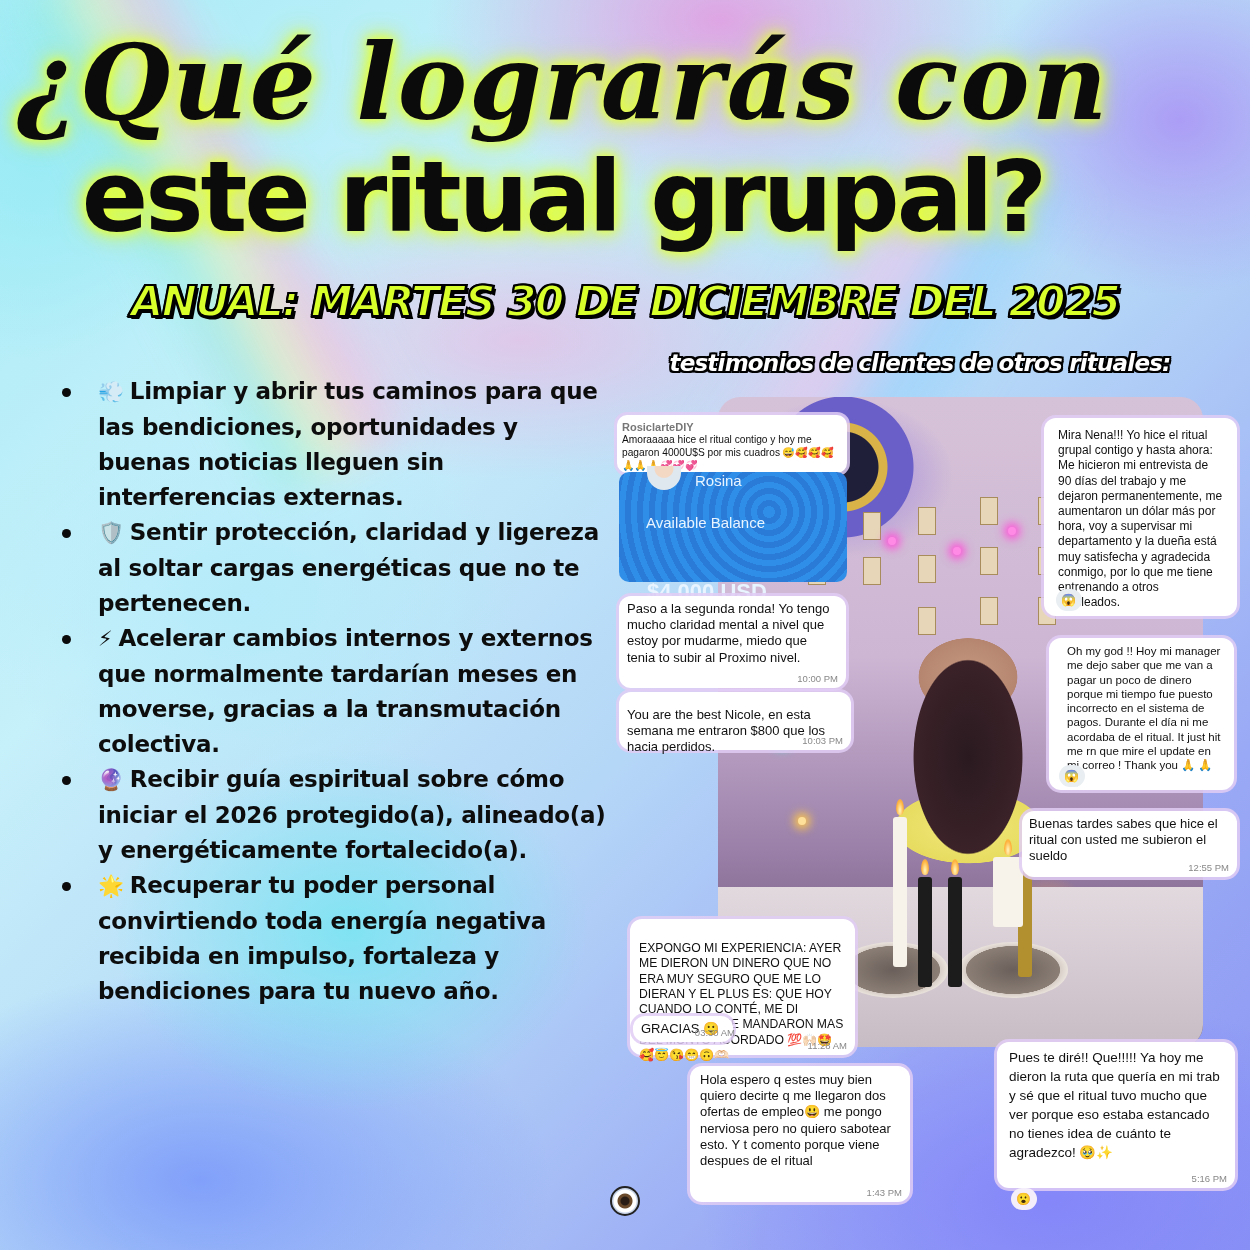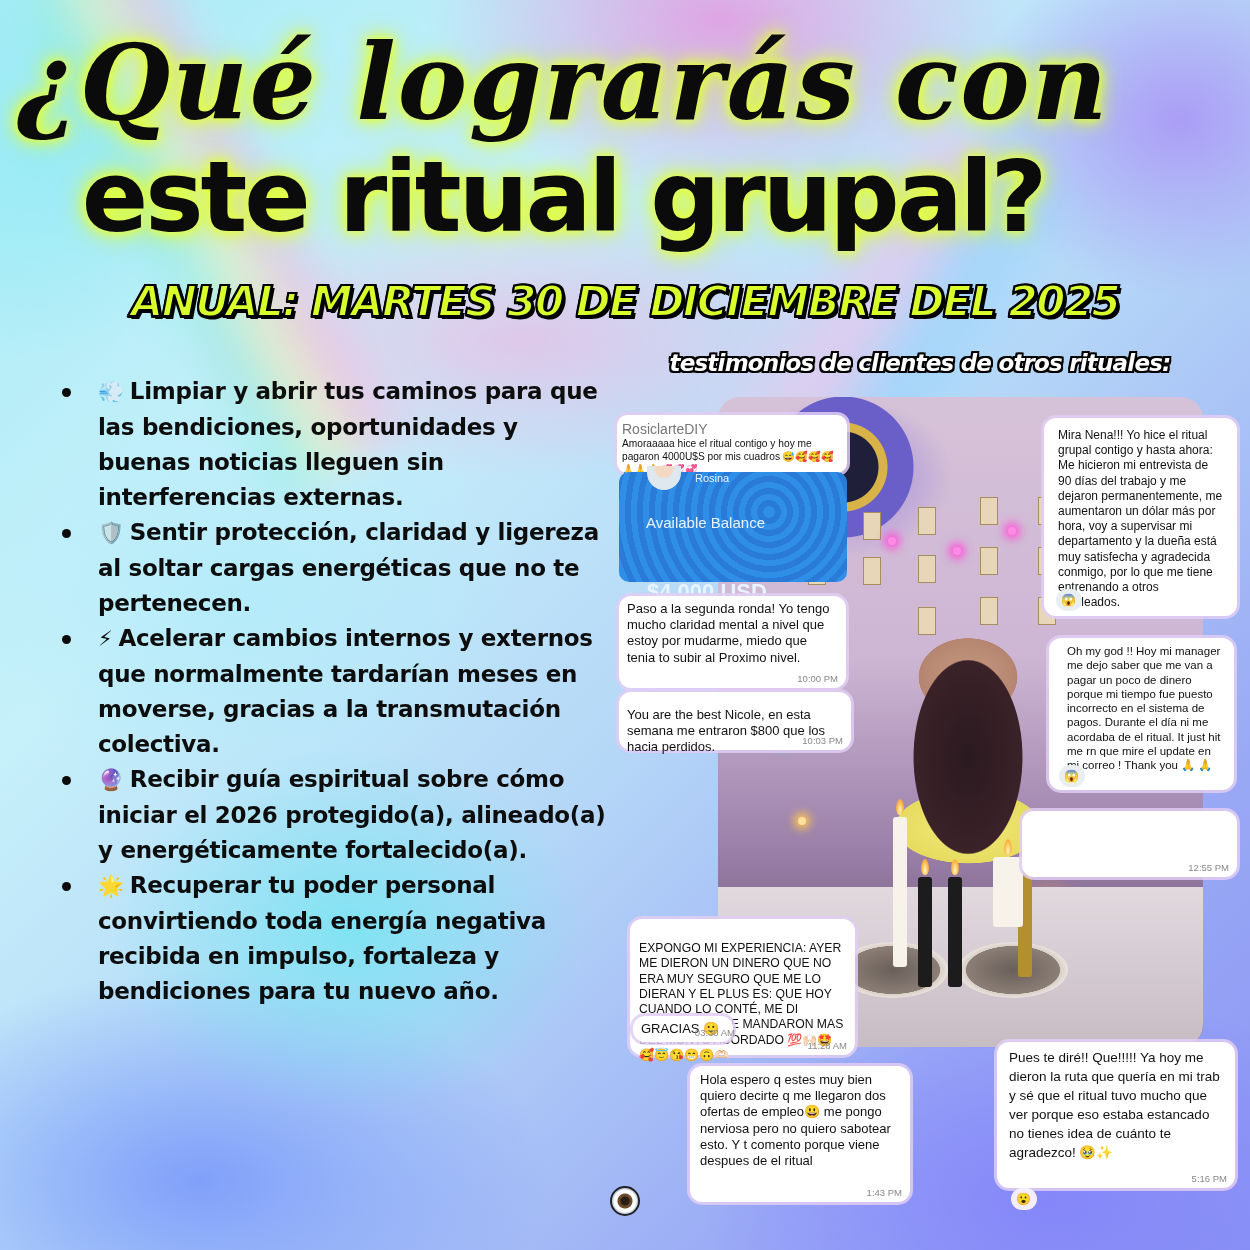--- a/index.html
+++ b/index.html
@@ -93,30 +93,30 @@
     box-shadow: 0 0 0 3px rgba(225,205,245,0.85);
   }
   .bubble .body { font-size: 13px; line-height: 16.2px; }
   .bubble .time { position: absolute; right: 8px; bottom: 4px; font-size: 9.5px; color: #888; }
   .bubble .reaction {
     position: absolute; width: 26px; height: 22px; border-radius: 11px; background: #e9eef2;
     font-size: 12px; line-height: 22px; text-align: center;
   }
 
   .b1 { left: 617px; top: 415px; width: 230px; height: 58px; border-radius: 10px; padding: 6px 5px; }
-  .b1 .name { font-size: 14px; font-weight: normal; color: #777; }
+  .b1 .name { font-size: 11px; font-weight: bold; color: #777; }
   .b1 .body { font-size: 10.2px; line-height: 13px; }
 
   .balance {
     position: absolute; left: 619px; top: 472px; width: 228px; height: 110px; border-radius: 10px;
     background: repeating-radial-gradient(circle at 150px 40px, #2f8ee8 0 6px, #2a7ad8 6px 12px);
     font-family: "Liberation Sans", sans-serif; color: #e8f4ff;
   }
   .balance .avatar { position: absolute; left: 28px; top: -6px; width: 34px; height: 24px; border-radius: 0 0 17px 17px; background: radial-gradient(circle at 50% 10%, #f3d8c4 0 9px, #dfe8ee 10px); }
-  .balance .uname { position: absolute; left: 76px; top: 0px; font-size: 11px; }
+  .balance .uname { position: absolute; left: 76px; top: 0px; font-size: 15px; }
   .balance .label { position: absolute; left: 27px; top: 42px; font-size: 15px; }
   .balance .amount { position: absolute; left: 28px; top: 67px; font-size: 22px; font-weight: bold; margin-top: 40px; }
 
   .b2 { left: 619px; top: 596px; width: 227px; height: 92px; padding: 5px 8px; }
   .b3 { left: 619px; top: 692px; width: 232px; height: 58px; padding: 15px 8px; }
   .b4 { left: 1044px; top: 418px; width: 193px; height: 198px; padding: 10px 14px 0 14px; }
   .b4 .body { font-size: 12px; line-height: 15.2px; }
   .b4 .reaction { left: 12px; bottom: 5px; }
   .b5 { left: 1049px; top: 638px; width: 185px; height: 152px; padding: 6px 8px 0 18px; }
   .b5 .body { font-size: 11.5px; line-height: 14.3px; }
@@ -234,20 +234,21 @@
   <div class="body">Mira Nena!!! Yo hice el ritual grupal contigo y hasta ahora: Me hicieron mi entrevista de 90 días del trabajo y me dejaron permanentemente, me aumentaron un dólar más por hora, voy a supervisar mi departamento y la dueña está muy satisfecha y agradecida conmigo, por lo que me tiene entrenando a otros empleados.</div>
   <div class="reaction">😱</div>
 </div>
 
 <div class="bubble b5">
   <div class="body">Oh my god !! Hoy mi manager me dejo saber que me van a pagar un poco de dinero porque mi tiempo fue puesto incorrecto en el sistema de pagos. Durante el día ni me acordaba de el ritual. It just hit me rn que mire el update en mi correo !   Thank you 🙏 🙏🙏</div>
   <div class="reaction">😱</div>
 </div>
 
 <div class="bubble b6">
+  <div class="body">Buenas tardes sabes que hice el ritual con usted me subieron el sueldo</div>
   <div class="time">12:55 PM</div>
 </div>
 
 <div class="bubble b7">
   <div class="body">EXPONGO MI EXPERIENCIA: AYER ME DIERON UN DINERO QUE NO ERA MUY SEGURO QUE ME LO DIERAN Y EL PLUS ES: QUE HOY CUANDO LO CONTÉ, ME DI CUENTA QUE ME MANDARON MAS DEL MONTO ACORDADO 💯🙌🏻🤩🥰😇😘😁🙃🫶🏻</div>
   <div class="time">11:28 AM</div>
 </div>
 
 <div class="bubble b8">
   <div class="body">GRACIAS 🙂</div>

